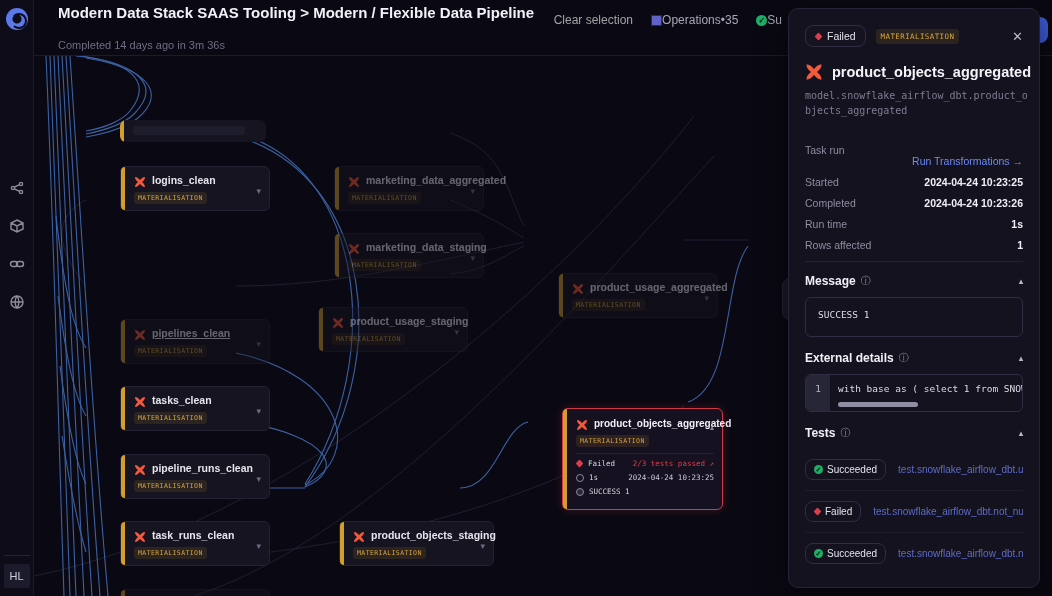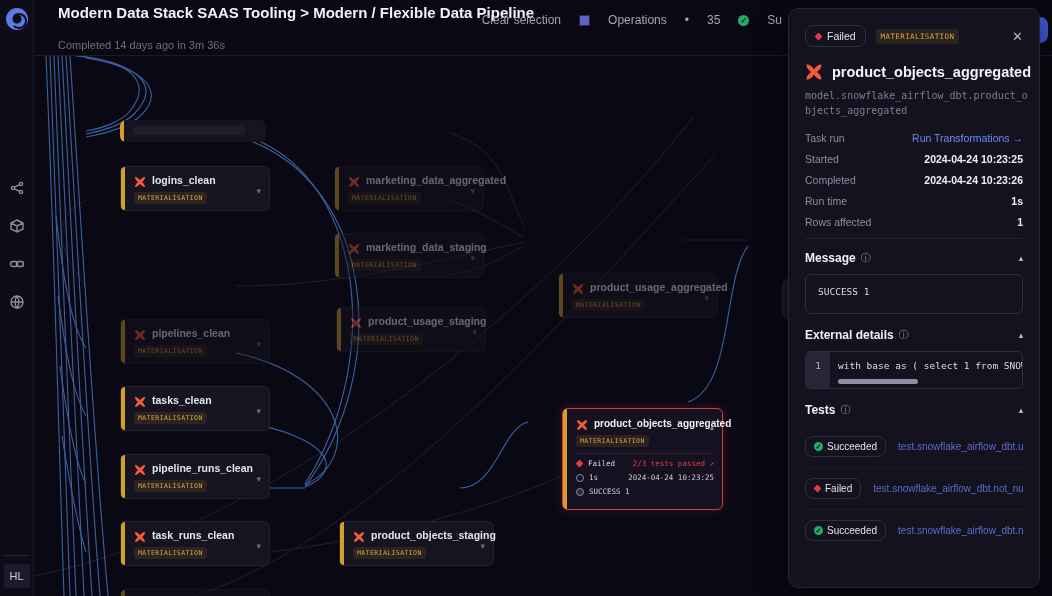--- a/index.html
+++ b/index.html
@@ -25,21 +25,21 @@
     font-size:11px; display:flex; align-items:center; justify-content:center; margin-bottom:8px; }
 
   
   .header { position:absolute; left:34px; top:0; right:0; height:56px; z-index:5;
     border-bottom:1px solid #1c1b2a; background:#0a0913; display:flex; align-items:center; }
   .head-left { margin-left:24px; }
   .page-title { font-size:15px; font-weight:bold; color:#f2f1f7; }
   .page-sub { font-size:11px; color:#6f6d82; margin-top:18px; }
   .head-right { position:absolute; right:270px; top:13px; display:flex; align-items:center; gap:18px; font-size:12px; }
   .clear-sel { color:#a3a3a3; cursor:pointer; }
-  .meta-item { display:flex; align-items:center; gap:18px; color:#a7a5b8; }
+  .meta-item { display:flex; align-items:center; gap:0; color:#a7a5b8; }
   .ops-ic { width:11px; height:11px; border-radius:2px; background:#5f63c9;
     box-shadow:inset 0 0 0 1px #2a2a4a; }
   .grn-ic { width:11px; height:11px; border-radius:50%; background:#1fae67; color:#0a0913;
     font-size:8px; line-height:11px; text-align:center; font-weight:bold; }
   .hdr-btn-dark { position:absolute; right:45px; top:17px; width:68px; height:26px;
     border-radius:8px; background:#232233; z-index:6; }
   .hdr-btn-blue { position:absolute; right:4px; top:17px; width:40px; height:26px;
     border-radius:8px; background:#3c5bd8; z-index:6; }
 
   
@@ -104,21 +104,21 @@
     background:rgba(211,158,44,.13); border-radius:3px; padding:3px 5px; }
   .close-x { margin-left:auto; color:#b9b8c8; font-size:13px; cursor:pointer; }
   .p-title-row { display:flex; align-items:center; gap:9px; margin-top:16px; }
   .dbt-lg { width:18px; height:18px; }
   .p-title { font-size:14.5px; font-weight:bold; color:#f4f3f8; }
   .p-sub { margin-top:7px; font-size:10px; color:#7f7d92; line-height:1.5; word-break:break-all; width:225px; }
   .details { margin-top:14px; }
   .drow { display:flex; align-items:center; font-size:10.5px; margin-bottom:9px; }
   .dlabel { color:#8f8da2; }
   .dval { margin-left:auto; color:#f0eff6; font-weight:bold; }
-  .dlink { margin-left:auto; color:#6d8cf2; }
+  .dlink { margin-left:auto; color:#6d8cf2;margin-top:23px; }
   .sec-div { border-top:1px solid #232235; margin:10px 0 12px; }
   .sec-head { display:flex; align-items:center; gap:5px; font-size:12px; font-weight:bold; color:#f0eff6; }
   .info-i { color:#8f8da2; font-size:10px; font-weight:normal; }
   .collapse { margin-left:auto; color:#b9b8c8; font-size:8px; }
   .msg-box { margin-top:9px; border:1px solid #2e2d44; border-radius:6px; padding:11px 12px 16px;
     font-size:9.5px; color:#dddce6; }
   .code-box { margin-top:9px; border:1px solid #2e2d44; border-radius:6px; display:flex;
     overflow:hidden; min-height:38px; }
   .gutter { width:24px; background:#272637; color:#b9b8c8; font-size:9.5px; text-align:center;
     padding-top:8px; }
@@ -268,32 +268,32 @@
     <div class="nrow">
       <span class="dbt"><svg viewBox="0 0 24 24">
             <path fill="#f4593b" d="M2 2 C7 2 9 5 12 8 C15 5 17 2 22 2 C22 7 19 9 16 12 C19 15 22 17 22 22 C17 22 15 19 12 16 C9 19 7 22 2 22 C2 17 5 15 8 12 C5 9 2 7 2 2 Z"></path>
           </svg></span>
       <span class="nname">marketing_data_staging</span>
     </div>
     <span class="chev">▾</span>
     <span class="nbadge mono">MATERIALISATION</span>
   </div>
 
-  <div class="node faded" style="left:86px; top:263px;">
+  <div class="node faded" style="left:86px; top:263px;text-decoration:underline;">
     <div class="nrow">
       <span class="dbt"><svg viewBox="0 0 24 24">
             <path fill="#f4593b" d="M2 2 C7 2 9 5 12 8 C15 5 17 2 22 2 C22 7 19 9 16 12 C19 15 22 17 22 22 C17 22 15 19 12 16 C9 19 7 22 2 22 C2 17 5 15 8 12 C5 9 2 7 2 2 Z"></path>
           </svg></span>
       <span class="nname">pipelines_clean</span>
     </div>
     <span class="chev">▾</span>
     <span class="nbadge mono">MATERIALISATION</span>
   </div>
 
-  <div class="node faded" style="left:302px; top:251px;">
+  <div class="node faded" style="left:284px; top:251px;">
     <div class="nrow">
       <span class="dbt"><svg viewBox="0 0 24 24">
             <path fill="#f4593b" d="M2 2 C7 2 9 5 12 8 C15 5 17 2 22 2 C22 7 19 9 16 12 C19 15 22 17 22 22 C17 22 15 19 12 16 C9 19 7 22 2 22 C2 17 5 15 8 12 C5 9 2 7 2 2 Z"></path>
           </svg></span>
       <span class="nname">product_usage_staging</span>
     </div>
     <span class="chev">▾</span>
     <span class="nbadge mono">MATERIALISATION</span>
   </div>
 

